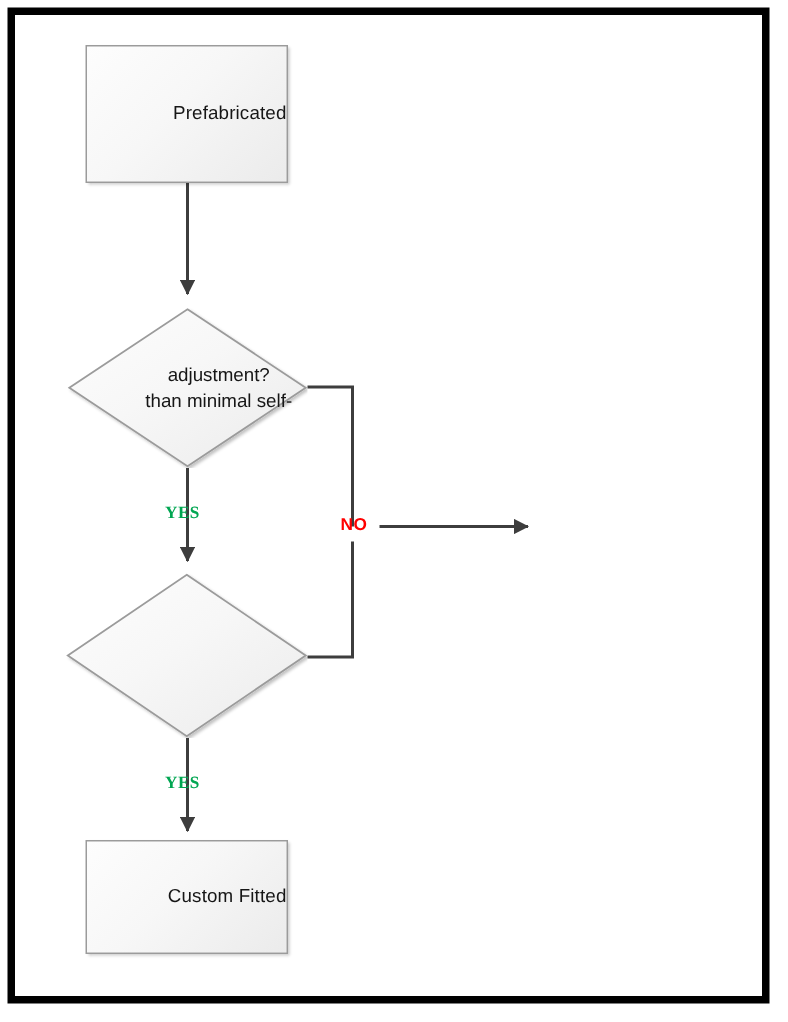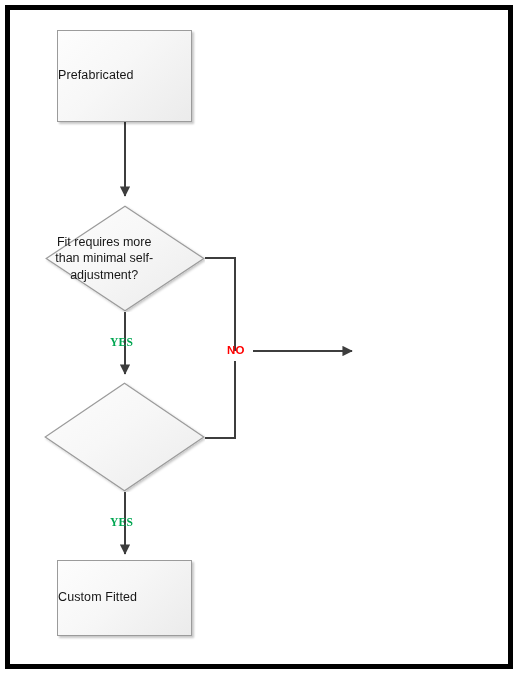--- a/index.html
+++ b/index.html
@@ -43,21 +43,21 @@
     height: 681px;
     pointer-events: none;
   }
 
   
   .node {
     position: absolute;
     box-sizing: border-box;
     display: flex;
     align-items: center;
-    justify-content: flex-start;
+    justify-content: flex-end;
     text-align: center;
   }
 
   .proc-box {
     background: linear-gradient(135deg, #fdfdfd 0%, #f7f7f7 45%, #ebebeb 100%);
     border: 1px solid #9b9b9b;
     box-shadow: 1.5px 1.5px 2px rgba(0,0,0,0.22);
   }
   .proc-box .node-label {
     font-size: 12.5px;
@@ -145,23 +145,22 @@
 
   <div class="node proc-box" style="left:57px; top:30px; width:135px; height:92px;">
     <span class="node-label">Prefabricated</span>
   </div>
 
   <div class="node decision" style="left:45px; top:205px; width:160px; height:107px;">
     <svg class="diamond-shape" viewBox="0 0 160 107" preserveAspectRatio="none">
       <polygon points="80,1.2 158.8,53.5 80,105.8 1.2,53.5" fill="url(#boxgrad)" stroke="#9b9b9b" stroke-width="1.2" filter="url(#nodeshadow)"></polygon>
     </svg>
     <div class="node-label">
-      <div>Fit requires more</div>
+      <div>adjustment?</div>
       <div>than minimal self-</div>
-      <div>adjustment?</div>
     </div>
   </div>
 
   <div class="node decision" style="left:44px; top:382px; width:161px; height:110px;">
     <svg class="diamond-shape" viewBox="0 0 161 110" preserveAspectRatio="none">
       <polygon points="80.5,1.2 159.8,55 80.5,108.8 1.2,55" fill="url(#boxgrad)" stroke="#9b9b9b" stroke-width="1.2" filter="url(#nodeshadow)"></polygon>
     </svg>
     <div class="node-label">
     </div>
   </div>

